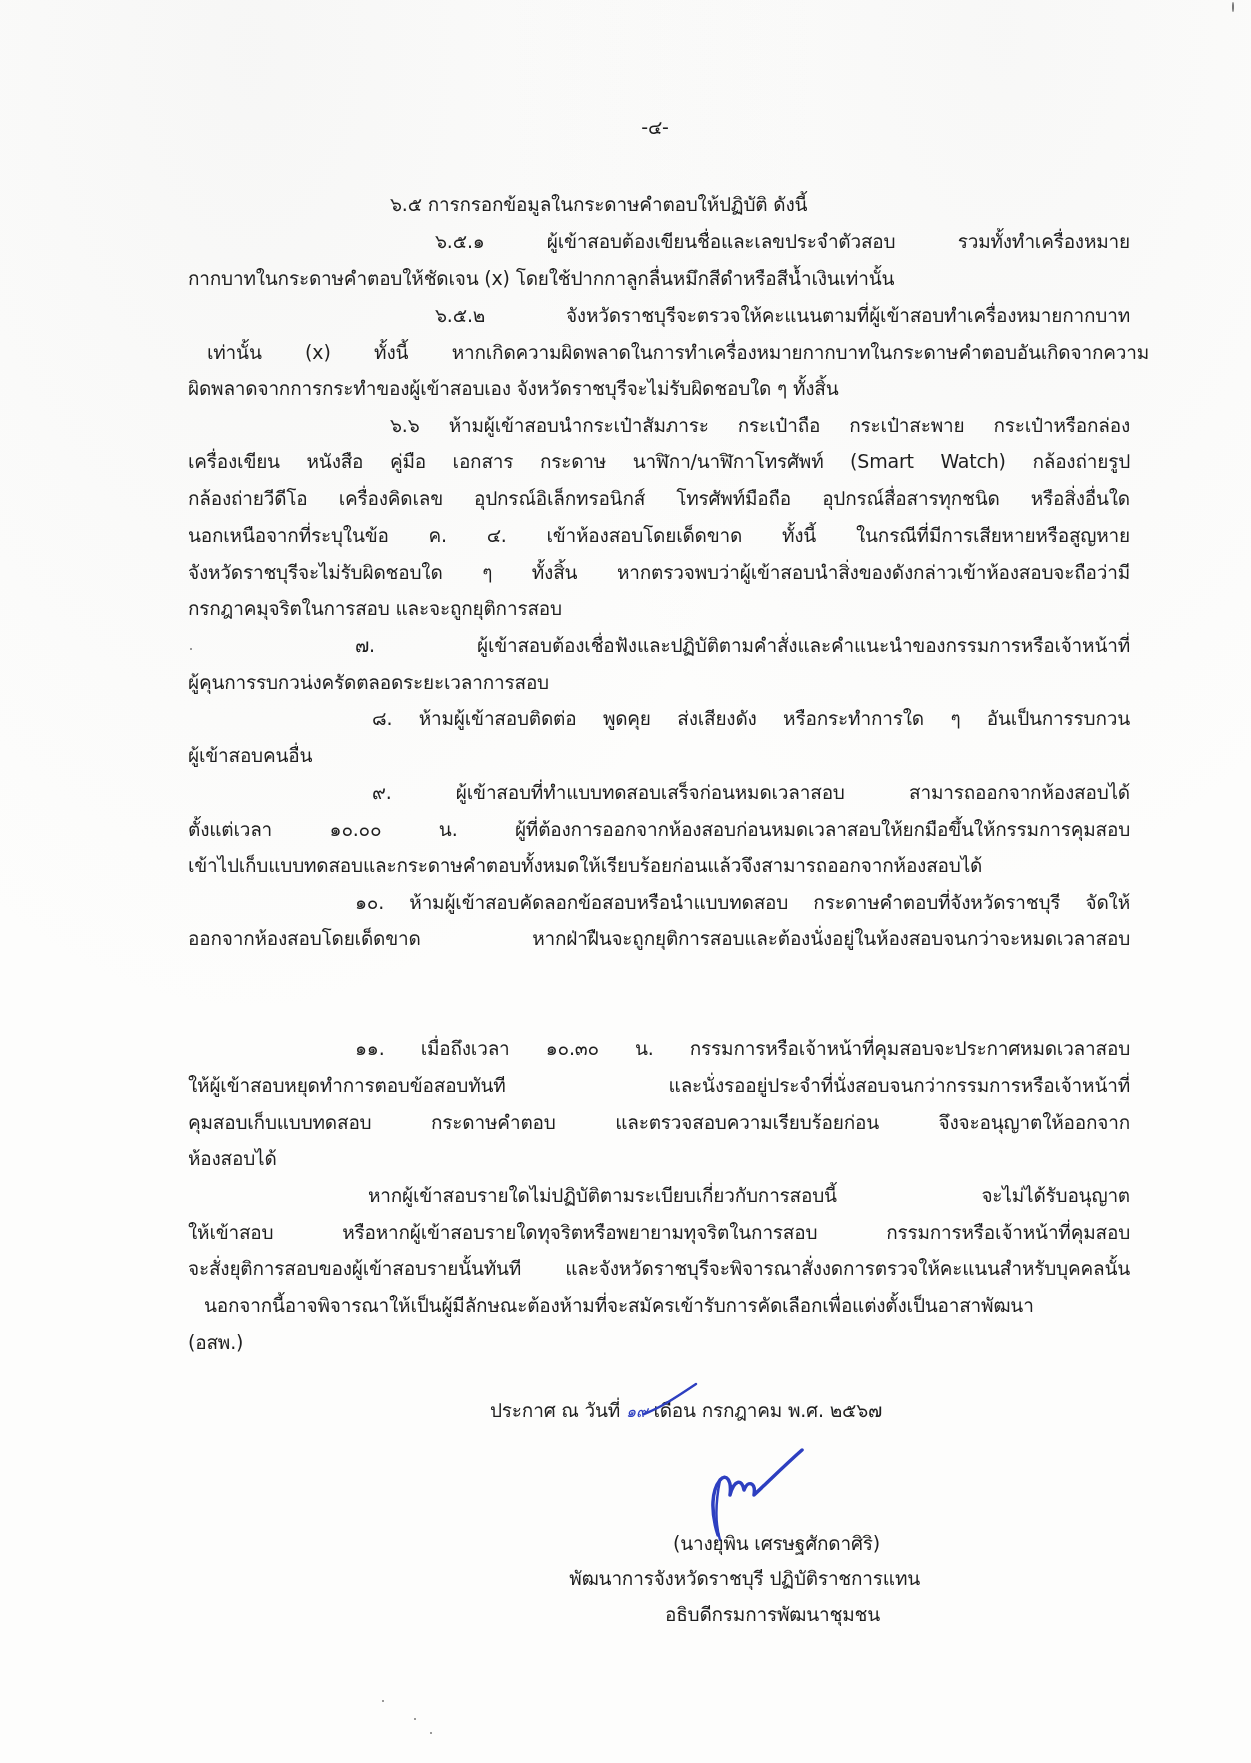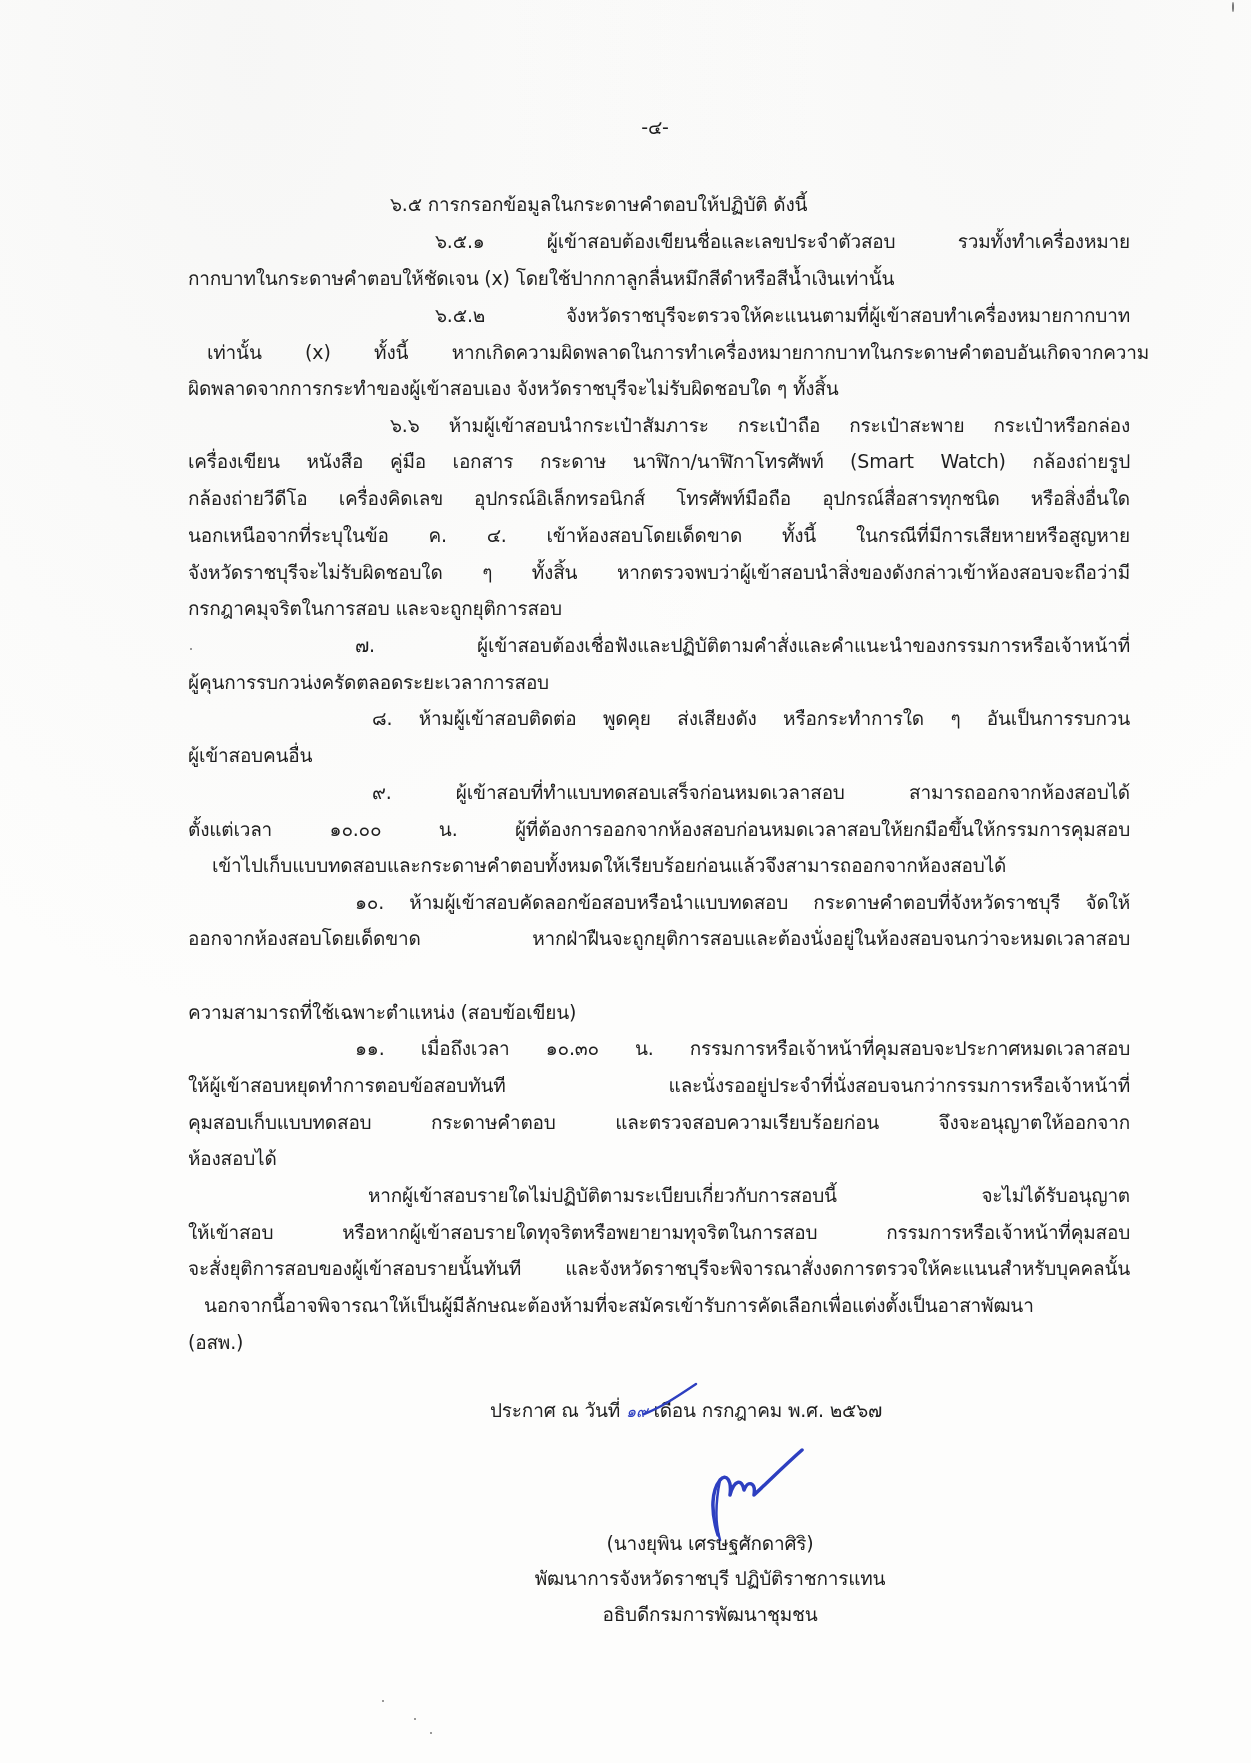--- a/index.html
+++ b/index.html
@@ -16,21 +16,21 @@
       #fdfdfc;
   }
   .ln {
     position: absolute; white-space: nowrap;
     font-size: 19px; line-height: 26px;
     letter-spacing: -0.2px;
   }
   .just { left: 188px; width: 942px; text-align: justify; text-align-last: justify; }
   .pagenum { left: 0; width: 1310px; text-align: center; top: 114px; }
   .sig-ink { position: absolute; }
-  .sig-block .ln { text-align: center; }
+  .sig-block .ln { text-align: right; }
   .blue-ink { color: #2d3fc0; font-style: italic; font-size: 16px; }
   .speck { position: absolute; width: 2px; height: 2px; background: #777; border-radius: 50%; }
 </style>
 </head>
 <body>
 
 <div class="page">
 
   <div class="ln pagenum">-๔-</div>
 
@@ -51,25 +51,24 @@
   <div class="ln" style="left:188px; top:595px;">กรกฎาคมุจริตในการสอบ และจะถูกยุติการสอบ</div>
 
   <div class="ln just" style="left:355px; width:775px; top:632px;">๗. ผู้เข้าสอบต้องเชื่อฟังและปฏิบัติตามคำสั่งและคำแนะนำของกรรมการหรือเจ้าหน้าที่</div>
   <div class="ln" style="left:188px; top:669px;">ผู้คุนการรบกวน่งครัดตลอดระยะเวลาการสอบ</div>
 
   <div class="ln just" style="left:372px; width:758px; top:705px;">๘. ห้ามผู้เข้าสอบติดต่อ พูดคุย ส่งเสียงดัง หรือกระทำการใด ๆ อันเป็นการรบกวน</div>
   <div class="ln" style="left:188px; top:742px;">ผู้เข้าสอบคนอื่น</div>
 
   <div class="ln just" style="left:372px; width:758px; top:779px;">๙. ผู้เข้าสอบที่ทำแบบทดสอบเสร็จก่อนหมดเวลาสอบ สามารถออกจากห้องสอบได้</div>
   <div class="ln just" style="top:816px;">ตั้งแต่เวลา ๑๐.๐๐ น. ผู้ที่ต้องการออกจากห้องสอบก่อนหมดเวลาสอบให้ยกมือขึ้นให้กรรมการคุมสอบ</div>
-  <div class="ln" style="left:188px; top:852px;margin-left:24px;">เข้าไปเก็บแบบทดสอบและกระดาษคำตอบทั้งหมดให้เรียบร้อยก่อนแล้วจึงสามารถออกจากห้องสอบได้</div>
+  <div class="ln" style="left:188px; top:852px;">เข้าไปเก็บแบบทดสอบและกระดาษคำตอบทั้งหมดให้เรียบร้อยก่อนแล้วจึงสามารถออกจากห้องสอบได้</div>
 
   <div class="ln just" style="left:355px; width:775px; top:889px;">๑๐. ห้ามผู้เข้าสอบคัดลอกข้อสอบหรือนำแบบทดสอบ กระดาษคำตอบที่จังหวัดราชบุรี จัดให้</div>
   <div class="ln just" style="top:925px;">ออกจากห้องสอบโดยเด็ดขาด หากฝ่าฝืนจะถูกยุติการสอบและต้องนั่งอยู่ในห้องสอบจนกว่าจะหมดเวลาสอบ</div>
-  <div class="ln" style="left:188px; top:999px;">ความสามารถที่ใช้เฉพาะตำแหน่ง (สอบข้อเขียน)</div>
 
   <div class="ln just" style="left:355px; width:775px; top:1035px;">๑๑. เมื่อถึงเวลา ๑๐.๓๐ น. กรรมการหรือเจ้าหน้าที่คุมสอบจะประกาศหมดเวลาสอบ</div>
   <div class="ln just" style="top:1072px;">ให้ผู้เข้าสอบหยุดทำการตอบข้อสอบทันที และนั่งรออยู่ประจำที่นั่งสอบจนกว่ากรรมการหรือเจ้าหน้าที่</div>
   <div class="ln just" style="top:1109px;">คุมสอบเก็บแบบทดสอบ กระดาษคำตอบ และตรวจสอบความเรียบร้อยก่อน จึงจะอนุญาตให้ออกจาก</div>
   <div class="ln" style="left:188px; top:1145px;">ห้องสอบได้</div>
 
   <div class="ln just" style="left:368px; width:762px; top:1182px;">หากผู้เข้าสอบรายใดไม่ปฏิบัติตามระเบียบเกี่ยวกับการสอบนี้ จะไม่ได้รับอนุญาต</div>
   <div class="ln just" style="top:1219px;">ให้เข้าสอบ หรือหากผู้เข้าสอบรายใดทุจริตหรือพยายามทุจริตในการสอบ กรรมการหรือเจ้าหน้าที่คุมสอบ</div>
   <div class="ln just" style="top:1255px;">จะสั่งยุติการสอบของผู้เข้าสอบรายนั้นทันที และจังหวัดราชบุรีจะพิจารณาสั่งงดการตรวจให้คะแนนสำหรับบุคคลนั้น</div>
   <div class="ln just" style="top:1292px;margin-left:16px;">นอกจากนี้อาจพิจารณาให้เป็นผู้มีลักษณะต้องห้ามที่จะสมัครเข้ารับการคัดเลือกเพื่อแต่งตั้งเป็นอาสาพัฒนา</div>

